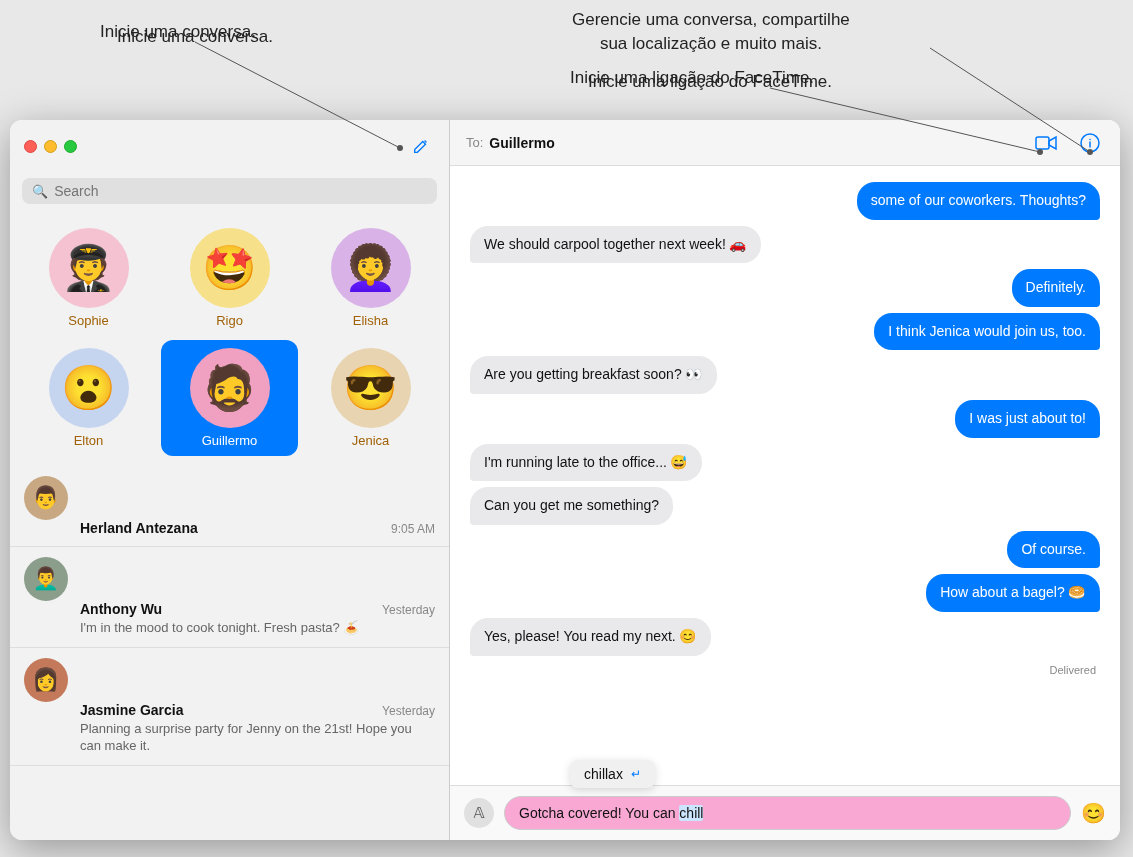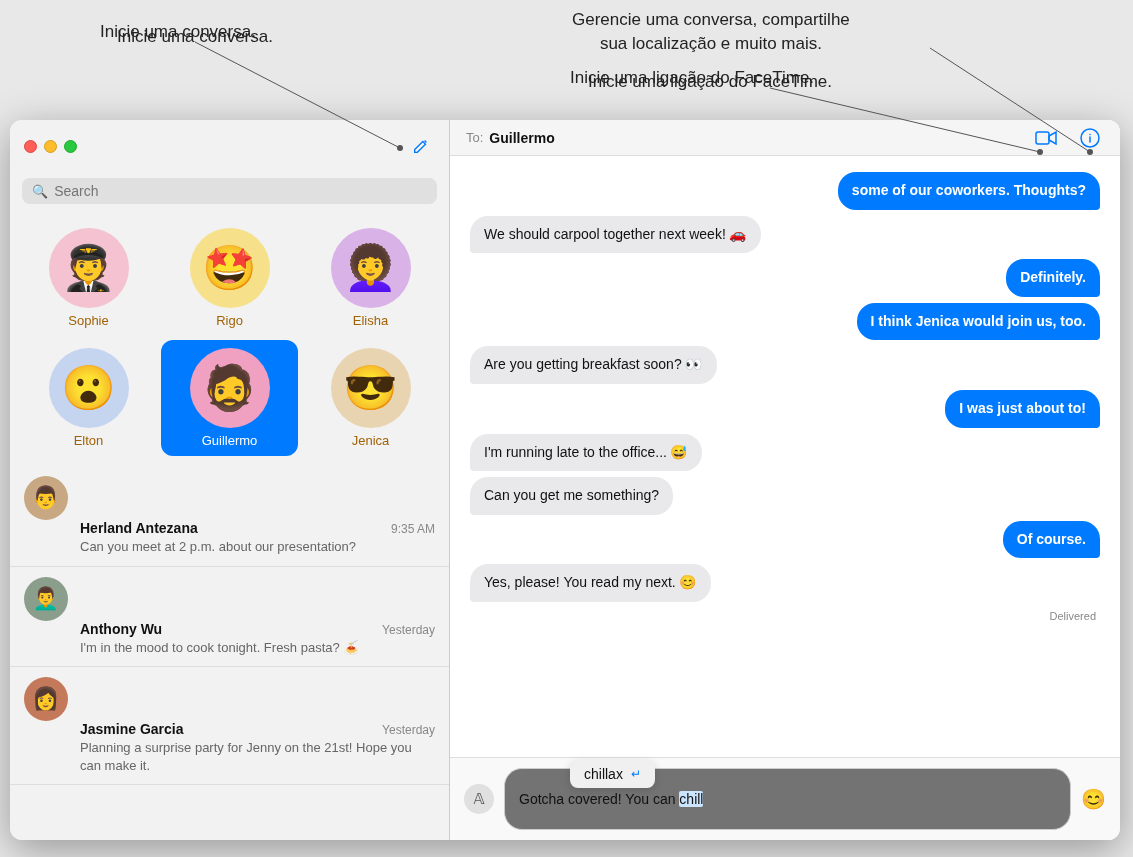--- a/index.html
+++ b/index.html
@@ -197,21 +197,21 @@
 
     
     .chat-panel {
       flex: 1;
       background: #fff;
       display: flex;
       flex-direction: column;
     }
 
     .chat-titlebar {
-      height: 36px;
+      height: 46px;
       background: #f5f5f5;
       border-bottom: 1px solid #ddd;
       display: flex;
       align-items: center;
       padding: 0 16px;
     }
     .chat-to-label {
       font-size: 13px;
       color: #888;
       margin-right: 6px;
@@ -247,21 +247,21 @@
       flex-direction: column;
       gap: 6px;
       background: #fff;
     }
 
     .msg-row {
       display: flex;
       align-items: flex-end;
       gap: 8px;
     }
-    .msg-row.sent { justify-content: flex-end; font-weight: bold; }
+    .msg-row.sent { justify-content: flex-end; }
     .msg-row.received { justify-content: flex-start; }
 
     .bubble {
       max-width: 60%;
       padding: 9px 14px;
       border-radius: 18px;
       font-size: 14px;
       line-height: 1.4;
     }
     .bubble.sent {
@@ -303,22 +303,22 @@
       justify-content: center;
       font-size: 15px;
       cursor: pointer;
       color: #555;
       flex-shrink: 0;
     }
     .message-input-wrapper {
       flex: 1;
       border: 1px solid #ccc;
       border-radius: 18px;
-      padding: 22px 14px;
-      background: #737373;
+      padding: 8px 14px;
+      background: #f9a8d4;
       font-size: 14px;
       color: #111;
       display: flex;
       align-items: center;
       position: relative;
     }
     .message-input-text {
       flex: 1;
     }
     .chill-highlight {
@@ -410,23 +410,22 @@
         <span class="avatar-label">Jenica</span>
       </div>
     </div>
 
     <div class="convo-list">
       <div class="convo-item">
         <div class="convo-avatar" style="background:#c8a882;">👨</div>
         <div class="convo-content">
           <div class="convo-header">
             <span class="convo-name">Herland Antezana</span>
-            <span class="convo-time">9:35 AM</span>
+            <span class="convo-time">9:05 AM</span>
           </div>
-          <div class="convo-preview">Can you meet at 2 p.m. about our presentation?</div>
         </div>
       </div>
       <div class="convo-item">
         <div class="convo-avatar" style="background:#8b9e8b;">👨‍🦱</div>
         <div class="convo-content">
           <div class="convo-header">
             <span class="convo-name">Anthony Wu</span>
             <span class="convo-time">Yesterday</span>
           </div>
           <div class="convo-preview">I'm in the mood to cook tonight. Fresh pasta? 🍝</div>
@@ -488,20 +487,23 @@
       </div>
       <div class="msg-row received">
         <div class="bubble received">I'm running late to the office... 😅</div>
       </div>
       <div class="msg-row received">
         <div class="bubble received">Can you get me something?</div>
       </div>
       <div class="msg-row sent">
         <div class="bubble sent">Of course.</div>
       </div>
+      <div class="msg-row sent">
+        <div class="bubble sent">How about a bagel? 🥯</div>
+      </div>
       <div class="msg-row received">
         <div class="bubble received">Yes, please! You read my next. 😊</div>
       </div>
       <div class="delivered-label">Delivered</div>
     </div>
 
     <div class="input-area">
       <div class="app-store-btn">𝔸</div>
       <div class="message-input-wrapper">
         <span class="message-input-text">

